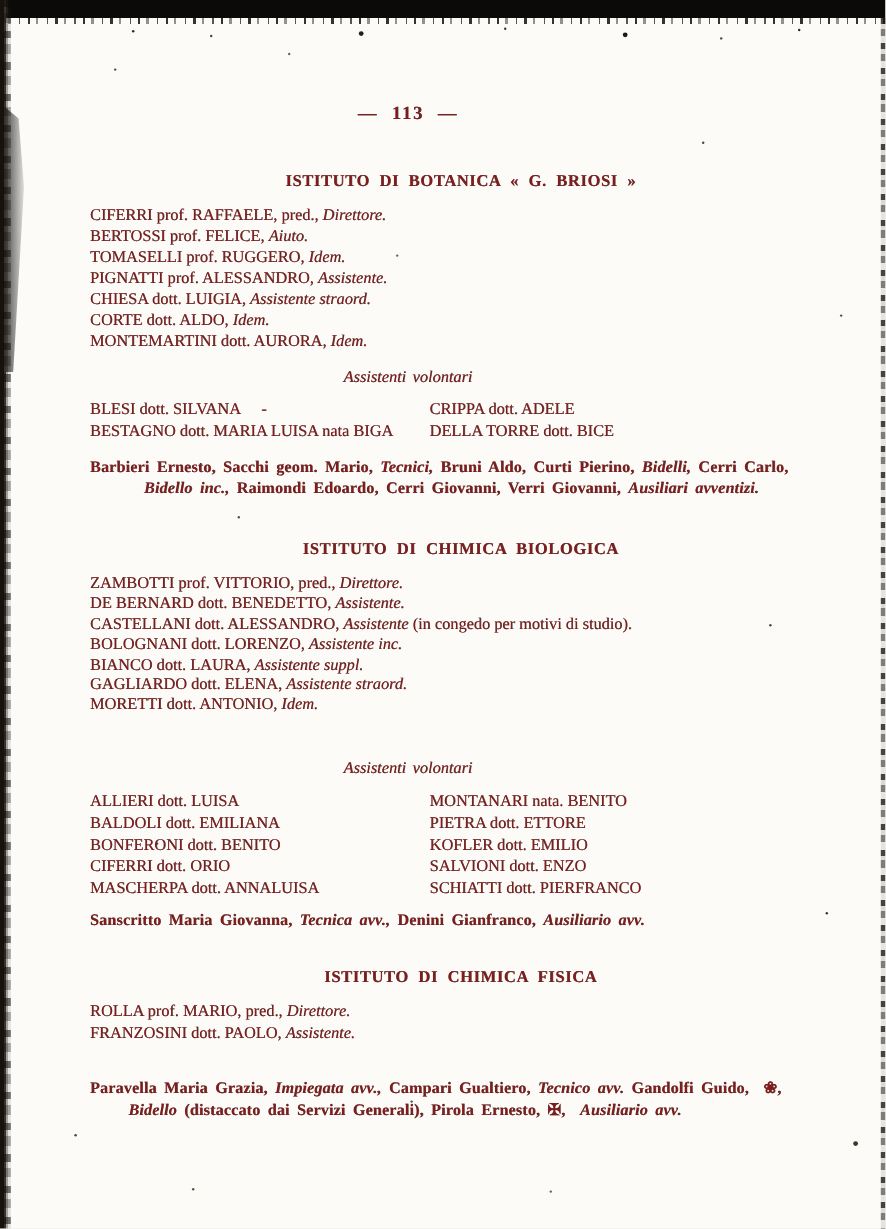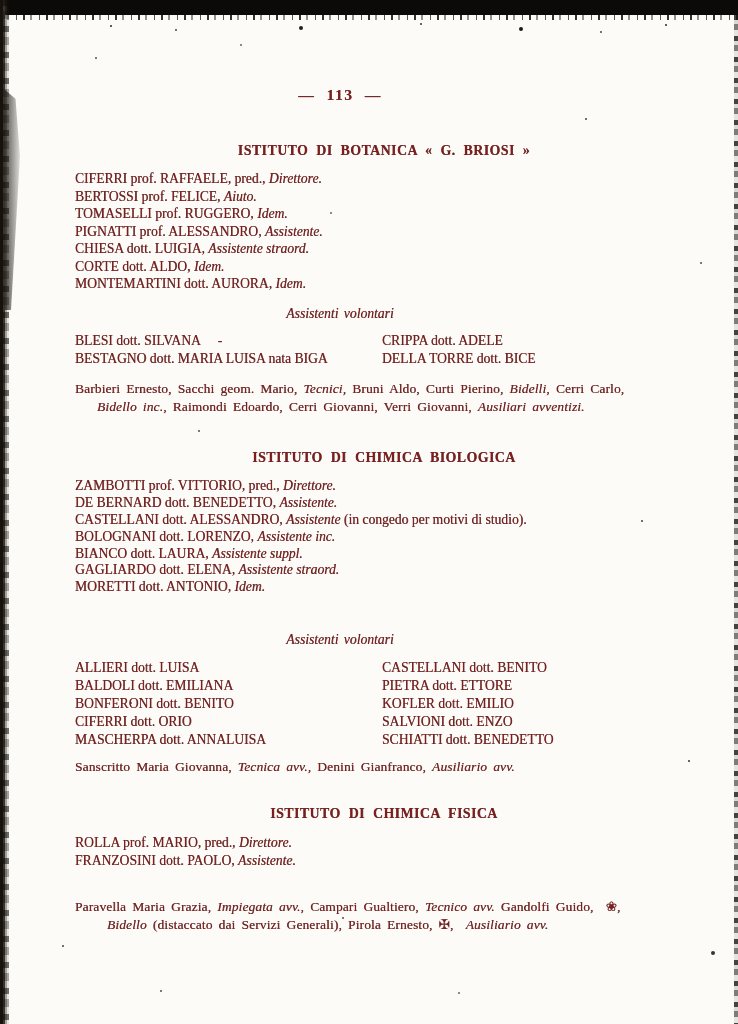--- a/index.html
+++ b/index.html
@@ -58,23 +58,23 @@
   }
   .subheading{
     position:absolute;left:0;width:680px;text-align:center;
     font-style:italic;font-size:13.6px;word-spacing:2px;
   }
   .staff{position:absolute;left:75px;font-size:13.6px;}
   .staff .line{height:17.5px;line-height:17.5px;white-space:nowrap;}
   .staff.tight .line{height:16.9px;line-height:16.9px;}
   .volgrid{position:absolute;left:75px;display:flex;font-size:13.6px;}
   .volgrid .vcol{width:283px;}
-  .volgrid .vcol + .vcol{width:auto;margin-left:24px;}
+  .volgrid .vcol + .vcol{width:auto;}
   .volgrid .vline{height:18px;line-height:18px;white-space:nowrap;}
-  .note{position:absolute;left:75px;width:575px;font-size:13.4px;word-spacing:2.6px;letter-spacing:.15px;}
+  .note{position:absolute;left:75px;width:575px;font-size:13.4px;word-spacing:2.6px;letter-spacing:.15px;font-weight:bold;}
   .note .nline{height:17.5px;line-height:17.5px;white-space:nowrap;}
   .it{font-style:italic;}
   .ink{text-shadow:.3px 0 0 rgba(23,21,15,.65);}
 </style>
 </head>
 <body>
 
 <div id="page">
 
   <div class="top-bar"></div>
@@ -105,21 +105,21 @@
       <div class="vline">BESTAGNO dott. MARIA LUISA nata BIGA</div>
     </div>
     <div class="vcol">
       <div class="vline">CRIPPA dott. ADELE</div>
       <div class="vline">DELLA TORRE dott. BICE</div>
     </div>
   </div>
 
   <div class="note ink" style="top:380px">
     <div class="nline"><span>Barbieri Ernesto, Sacchi geom. Mario, </span><span class="it">Tecnici,</span><span> Bruni Aldo, Curti Pierino, </span><span class="it">Bidelli,</span><span> Cerri Carlo,</span></div>
-    <div class="nline" style="margin-left:22px"><span class="it">Bidello inc.,</span><span> Raimondi Edoardo, Cerri Giovanni, Verri Giovanni, </span><span class="it">Ausiliari avventizi.</span></div>
+    <div class="nline" style="margin-left:45px"><span class="it">Bidello inc.,</span><span> Raimondi Edoardo, Cerri Giovanni, Verri Giovanni, </span><span class="it">Ausiliari avventizi.</span></div>
   </div>
 
   <div class="heading ink" style="top:450px">ISTITUTO DI CHIMICA BIOLOGICA</div>
 
   <div class="staff tight ink" style="top:478px">
     <div class="line"><span>ZAMBOTTI prof. VITTORIO, pred., </span><span class="it">Direttore.</span></div>
     <div class="line"><span>DE BERNARD dott. BENEDETTO, </span><span class="it">Assistente.</span></div>
     <div class="line"><span>CASTELLANI dott. ALESSANDRO, </span><span class="it">Assistente</span><span> (in congedo per motivi di studio).</span></div>
     <div class="line"><span>BOLOGNANI dott. LORENZO, </span><span class="it">Assistente inc.</span></div>
     <div class="line"><span>BIANCO dott. LAURA, </span><span class="it">Assistente suppl.</span></div>
@@ -131,25 +131,25 @@
 
   <div class="volgrid ink" style="top:659px">
     <div class="vcol">
       <div class="vline">ALLIERI dott. LUISA</div>
       <div class="vline">BALDOLI dott. EMILIANA</div>
       <div class="vline">BONFERONI dott. BENITO</div>
       <div class="vline">CIFERRI dott. ORIO</div>
       <div class="vline">MASCHERPA dott. ANNALUISA</div>
     </div>
     <div class="vcol">
-      <div class="vline">CASTELLANI dott. BENITO</div>
+      <div class="vline">MONTANARI nata. BENITO</div>
       <div class="vline">PIETRA dott. ETTORE</div>
       <div class="vline">KOFLER dott. EMILIO</div>
       <div class="vline">SALVIONI dott. ENZO</div>
-      <div class="vline">SCHIATTI dott. BENEDETTO</div>
+      <div class="vline">SCHIATTI dott. PIERFRANCO</div>
     </div>
   </div>
 
   <div class="note ink" style="top:758px">
     <div class="nline"><span>Sanscritto Maria Giovanna, </span><span class="it">Tecnica avv.,</span><span> Denini Gianfranco, </span><span class="it">Ausiliario avv.</span></div>
   </div>
 
   <div class="heading ink" style="top:806px">ISTITUTO DI CHIMICA FISICA</div>
 
   <div class="staff ink" style="top:834px">

